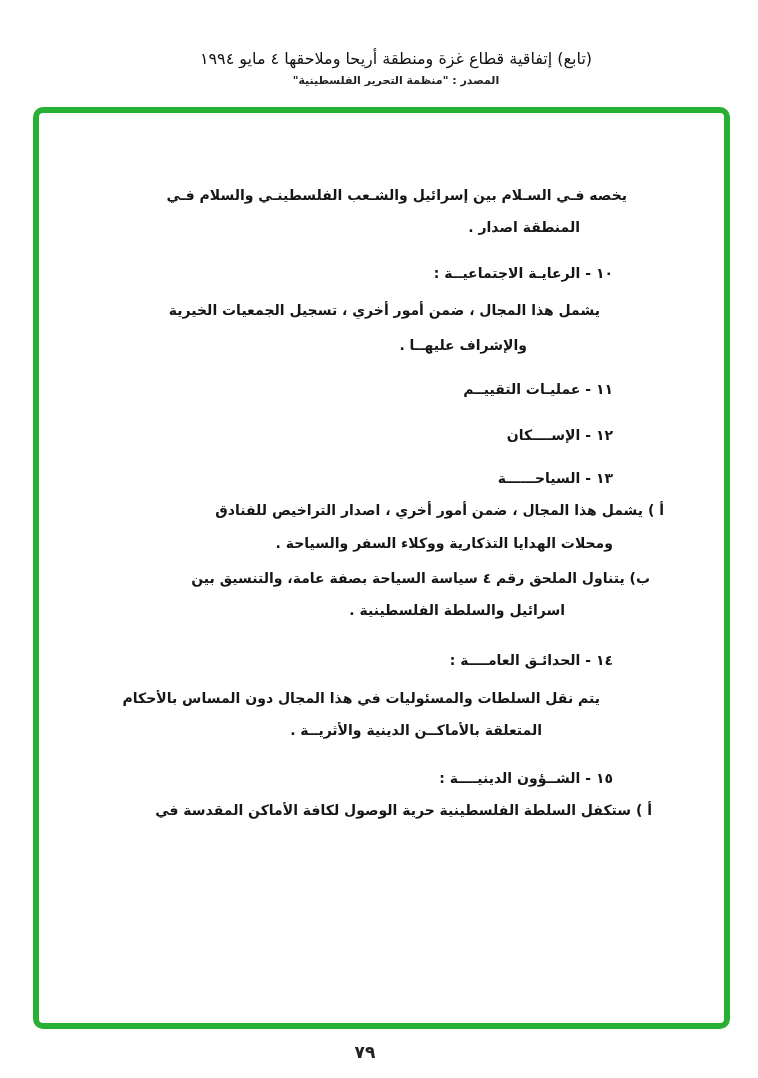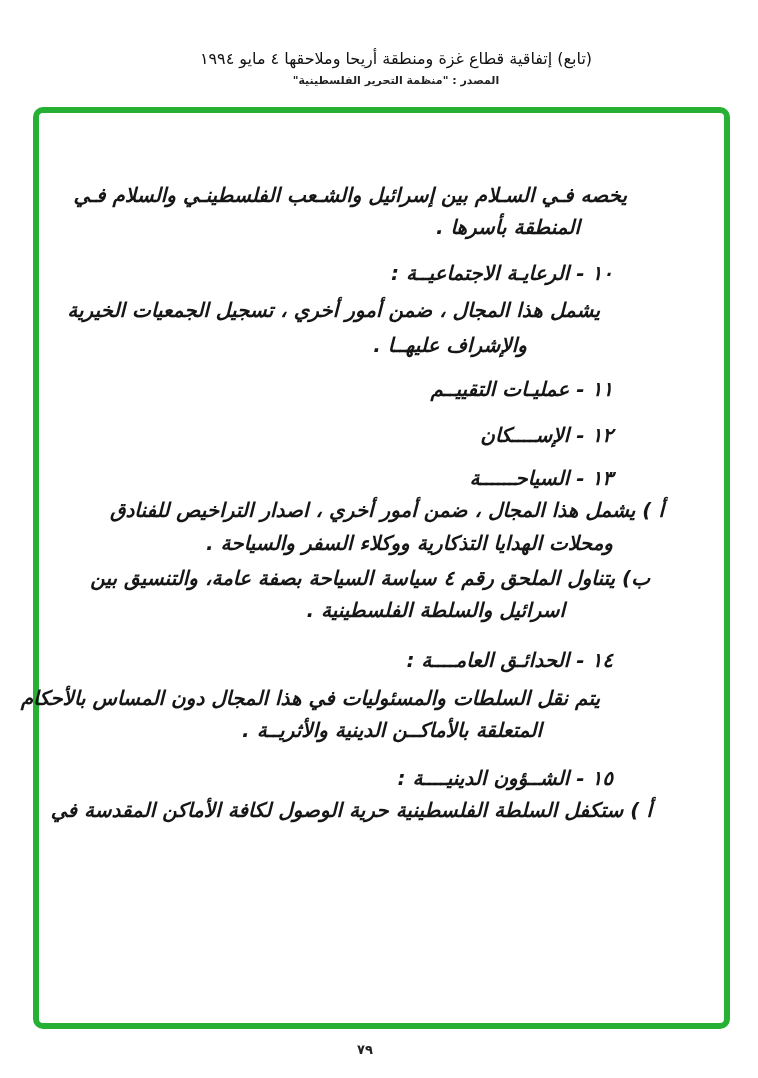--- a/index.html
+++ b/index.html
@@ -34,50 +34,49 @@
     width:697px;height:922px;
     box-sizing:border-box;
     border:6px solid #27b134;
     border-radius:10px;
     background:transparent;
   }
   .doc-line{
     position:absolute;
     direction:rtl;
     white-space:nowrap;
-    font-size:20px;
+    font-size:14px;
     font-weight:700;
     line-height:26px;
     color:#161616;
-    font-style:italic;
   }
   .page-number{
     position:absolute;
     top:1042px;left:0;width:730px;
     text-align:center;
-    font-size:13px;font-weight:700;
+    font-size:17px;font-weight:700;
     color:#222222;
     direction:rtl;
   }
 </style>
 </head>
 <body>
 
 <div class="page">
 
   <div class="header">
     <div class="header-title">(تابع) إتفاقية قطاع غزة ومنطقة أريحا وملاحقها ٤ مايو ١٩٩٤</div>
     <div class="header-source">المصدر :  "منظمة التحرير الفلسطينية"</div>
   </div>
 
   <div class="frame" style="border-color: rgb(39, 177, 52);"></div>
 
   <div id="lines-layer">
       <div class="doc-line" style="top: 182px; right: 131px;">يخصه فـي السـلام بين إسرائيل والشـعب الفلسطينـي والسلام فـي</div>
-      <div class="doc-line" style="top: 214px; right: 178px;">المنطقة بأسرها .</div>
+      <div class="doc-line" style="top: 214px; right: 178px;">المنطقة اصدار .</div>
       <div class="doc-line" style="top: 260px; right: 145px;">١٠ - الرعايـة الاجتماعيــة :</div>
       <div class="doc-line" style="top: 297px; right: 158px;">يشمل هذا المجال ، ضمن أمور أخري ، تسجيل الجمعيات الخيرية</div>
       <div class="doc-line" style="top: 332px; right: 231px;">والإشراف عليهــا .</div>
       <div class="doc-line" style="top: 376px; right: 145px; margin-left: 9px;">١١ - عمليـات التقييــم</div>
       <div class="doc-line" style="top: 422px; right: 145px;">١٢ - الإســــكان</div>
       <div class="doc-line" style="top: 465px; right: 145px;">١٣ - السياحــــــة</div>
       <div class="doc-line" style="top: 497px; right: 94px;">أ ) يشمل هذا المجال ، ضمن أمور أخري ، اصدار التراخيص للفنادق</div>
       <div class="doc-line" style="top: 530px; right: 145px;">ومحلات الهدايا التذكارية ووكلاء السفر والسياحة .</div>
       <div class="doc-line" style="top: 565px; right: 108px;">ب) يتناول الملحق رقم ٤ سياسة السياحة بصفة عامة، والتنسيق بين</div>
       <div class="doc-line" style="top: 597px; right: 193px;">اسرائيل والسلطة الفلسطينية .</div>

